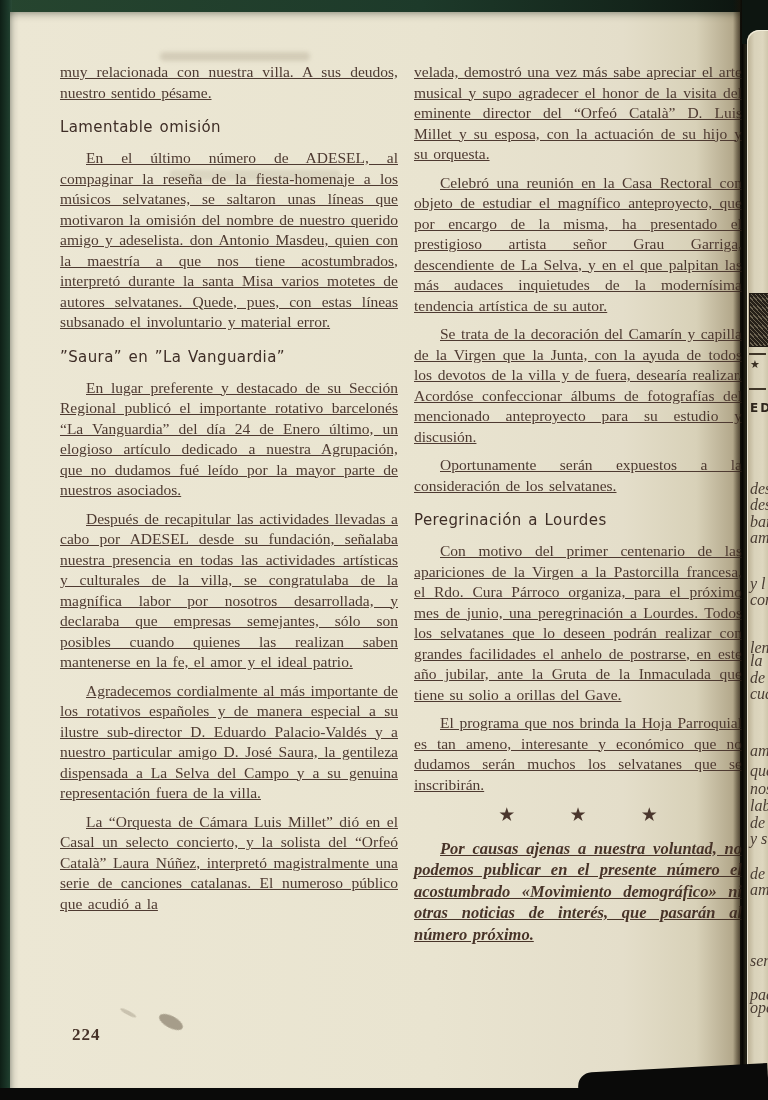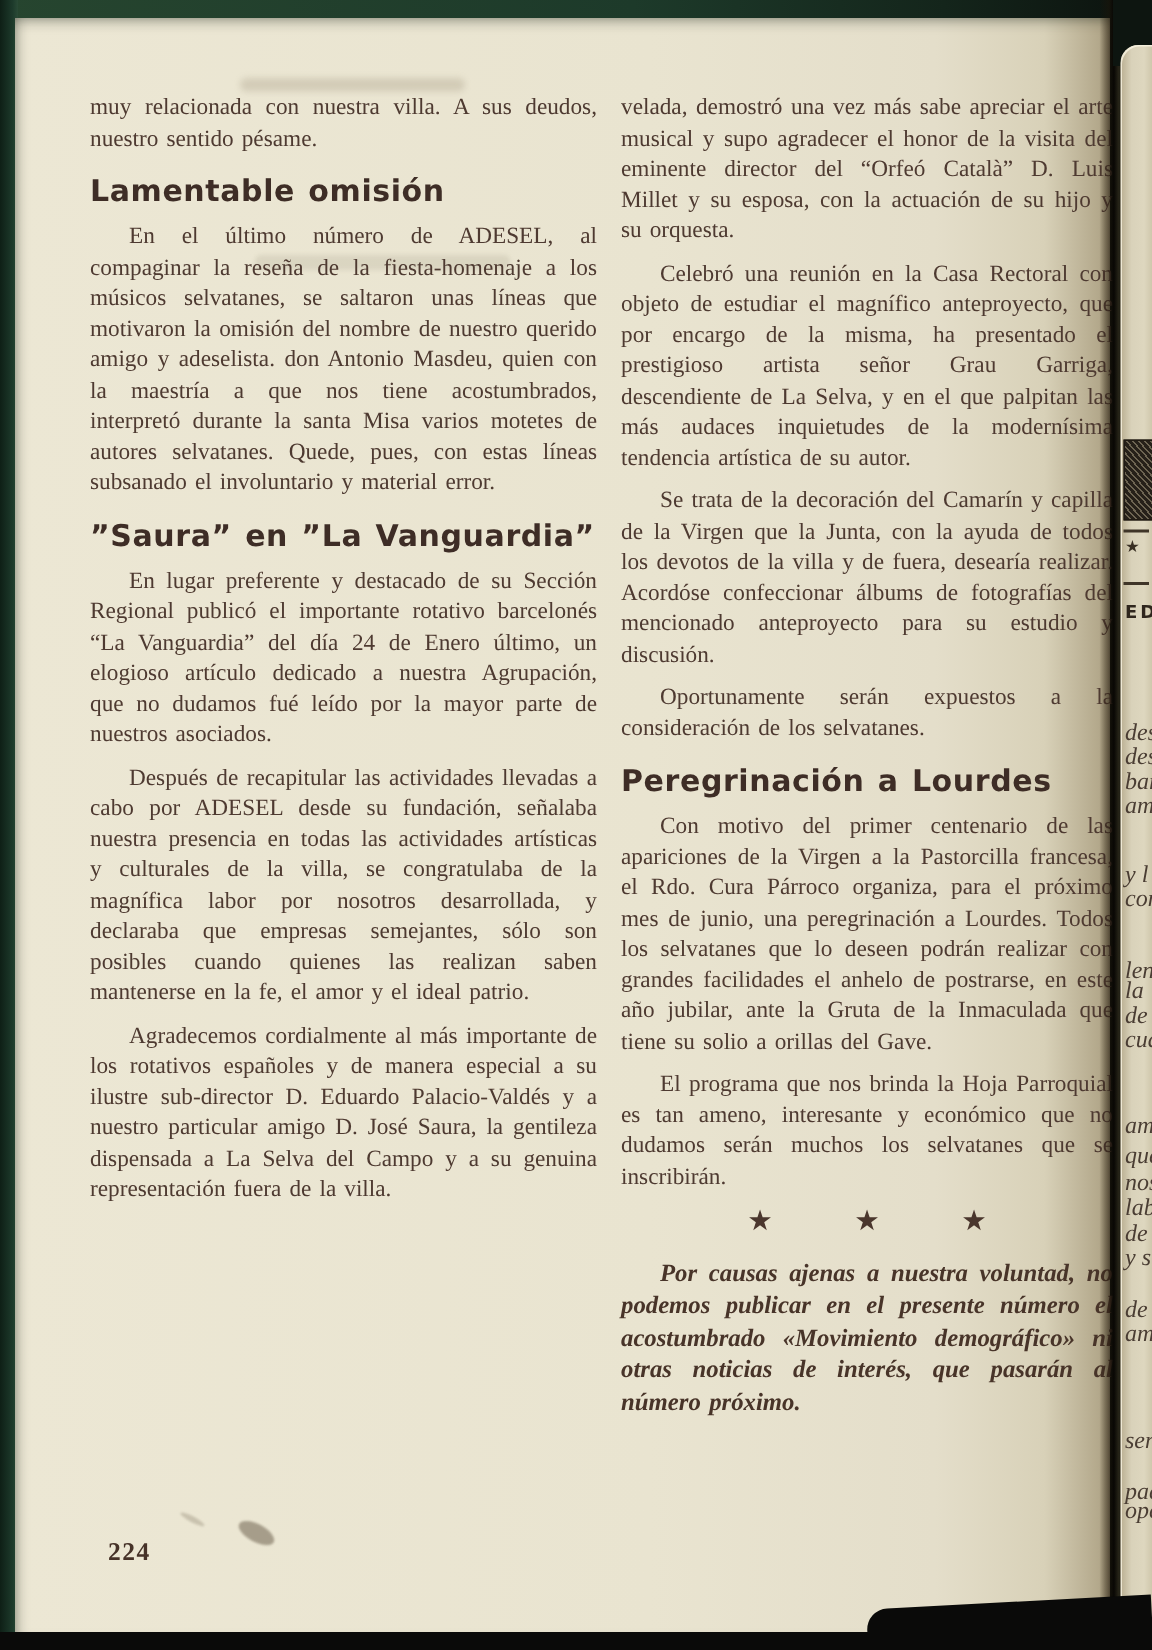--- a/index.html
+++ b/index.html
@@ -32,26 +32,26 @@
     position: absolute;
     color: #4e3a31;
     font-size: 15.5px;
     line-height: 20.5px;
     text-align: justify;
     word-spacing: 1.5px;
   }
   .col-left  { left: 50px;  top: 50px; width: 338px; }
   .col-right { left: 404px; top: 50px; width: 328px; }
 
-  .col p { margin: 0 0 8px 0; text-indent: 26px; }
+  .col p { margin: 0 0 8px 0; text-indent: 26px; text-decoration: underline; }
   .col p.cont { text-indent: 0; }
   .col h2 {
     font-family: "DejaVu Sans", "Liberation Sans", sans-serif;
-    font-size: 20px; line-height: 23px;
-    font-weight: 700; letter-spacing: 0.4px;
+    font-size: 15px; line-height: 23px;
+    font-weight: 400; letter-spacing: 0.4px;
     color: #3e2d26;
     margin: 13px 0 9px 0;
   }
 
   .stars {
     text-align: center;
     font-size: 19px; color: #4a362d;
     letter-spacing: 24px; text-indent: 24px;
     margin: 10px 0 12px 0;
   }
@@ -159,20 +159,21 @@
       <p class="cont">muy relacionada con nuestra villa. A sus deudos, nuestro sentido pésame.</p>
 
       <h2>Lamentable omisión</h2>
       <p>En el último número de ADESEL, al compaginar la reseña de la fiesta-homenaje a los músicos selvatanes, se saltaron unas líneas que motivaron la omisión del nombre de nuestro querido amigo y adeselista. don Antonio Masdeu, quien con la maestría a que nos tiene acostumbrados, interpretó durante la santa Misa varios motetes de autores selvatanes. Quede, pues, con estas líneas subsanado el involuntario y material error.</p>
 
       <h2>”Saura” en ”La Vanguardia”</h2>
       <p>En lugar preferente y destacado de su Sección Regional publicó el importante rotativo barcelonés “La Vanguardia” del día 24 de Enero último, un elogioso artículo dedicado a nuestra Agrupación, que no dudamos fué leído por la mayor parte de nuestros asociados.</p>
       <p>Después de recapitular las actividades llevadas a cabo por ADESEL desde su fundación, señalaba nuestra presencia en todas las actividades artísticas y culturales de la villa, se congratulaba de la magnífica labor por nosotros desarrollada, y declaraba que empresas semejantes, sólo son posibles cuando quienes las realizan saben mantenerse en la fe, el amor y el ideal patrio.</p>
       <p>Agradecemos cordialmente al más importante de los rotativos españoles y de manera especial a su ilustre sub-director D. Eduardo Palacio-Valdés y a nuestro particular amigo D. José Saura, la gentileza dispensada a La Selva del Campo y a su genuina representación fuera de la villa.</p>
 
+      <p>La “Orquesta de Cámara Luis Millet” dió en el Casal un selecto concierto, y la solista del “Orfeó Català” Laura Núñez, interpretó magistralmente una serie de canciones catalanas. El numeroso público que acudió a la</p>
     </div>
 
     <div class="col col-right">
       <p class="cont">velada, demostró una vez más sabe apreciar el arte musical y supo agradecer el honor de la visita del eminente director del “Orfeó Català” D. Luis Millet y su esposa, con la actuación de su hijo y su orquesta.</p>
 
       <p>Celebró una reunión en la Casa Rectoral con objeto de estudiar el magnífico anteproyecto, que por encargo de la misma, ha presentado el prestigioso artista señor Grau Garriga, descendiente de La Selva, y en el que palpitan las más audaces inquietudes de la modernísima tendencia artística de su autor.</p>
       <p>Se trata de la decoración del Camarín y capilla de la Virgen que la Junta, con la ayuda de todos los devotos de la villa y de fuera, desearía realizar. Acordóse confeccionar álbums de fotografías del mencionado anteproyecto para su estudio y discusión.</p>
       <p>Oportunamente serán expuestos a la consideración de los selvatanes.</p>
 
       <h2>Peregrinación a Lourdes</h2>

